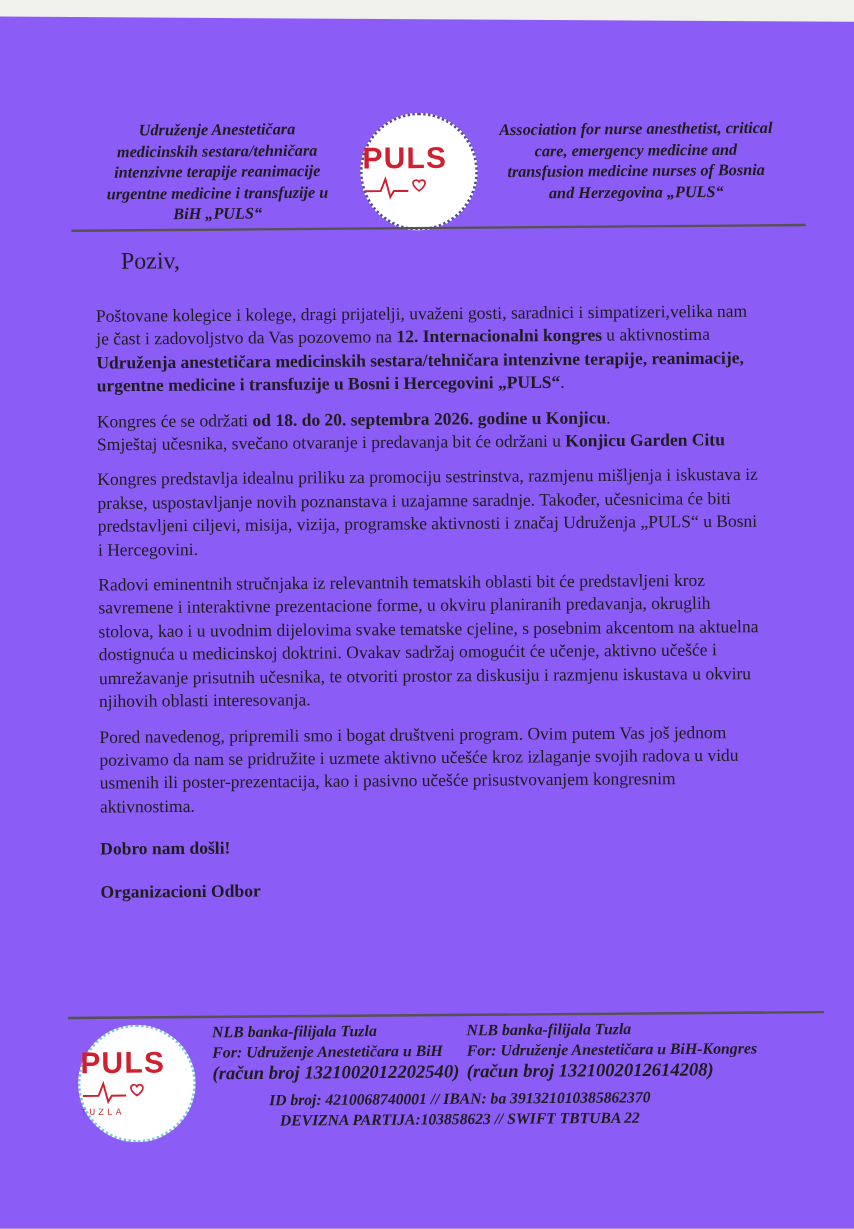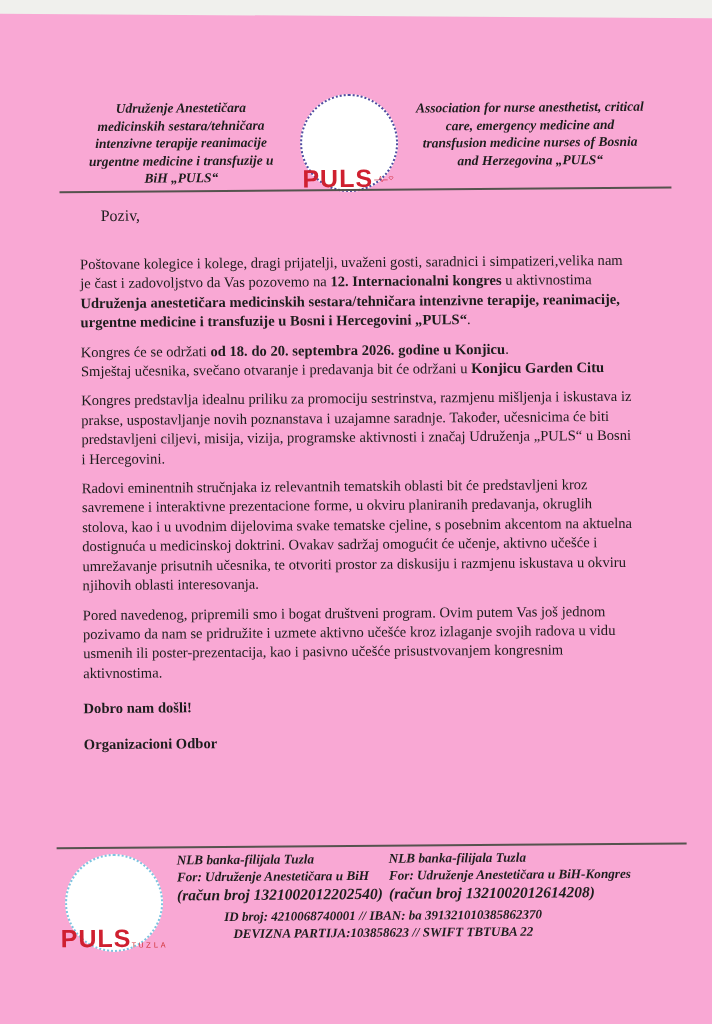--- a/index.html
+++ b/index.html
@@ -1,39 +1,39 @@
 <!DOCTYPE html>
 <html><head>
 <meta charset="utf-8">
 <style>
   html,body{margin:0;padding:0;}
   .stage{
     width:712px;height:1024px;position:relative;overflow:hidden;
-    background:#f9a8d4;
+    background:#8b5cf6;
     font-family:"Liberation Serif", serif;
     color:#1d1d1d;
   }
   .top-strip{
     position:absolute;top:-8px;left:-12px;width:740px;height:24px;
     background:#f0f0ed;transform:rotate(0.35deg);
   }
   .rot{position:absolute;inset:0;transform:rotate(-0.45deg);transform-origin:50% 50%;}
 
   
   .hdr-left{
     position:absolute;left:84px;top:98px;width:200px;text-align:center;
     font-weight:bold;font-style:italic;font-size:13.5px;line-height:17.5px;
   }
   .hdr-right{
     position:absolute;left:418px;top:100px;width:230px;text-align:center;
     font-weight:bold;font-style:italic;font-size:13.5px;line-height:17.5px;
   }
   .logo{
     border-radius:50%;background:#fff;
-    display:flex;flex-direction:row;align-items:flex-end;justify-content:center;
+    display:flex;flex-direction:column;align-items:flex-start;justify-content:center;
     box-sizing:border-box;
   }
   .logo-hdr{
     position:absolute;left:303px;top:94px;width:98px;height:98px;
     border:2.5px dotted #4d4da0;
   }
   .logo-ftr{
     position:absolute;left:62px;top:852px;width:98px;height:98px;
     border:2.5px dotted #7cc4e0;
   }
@@ -46,21 +46,21 @@
     font-size:8px;letter-spacing:2.5px;margin-top:2px;
   }
   .ekg{display:block;margin-top:1px;}
 
   .divider1{
     position:absolute;left:62px;right:38px;top:189px;height:0;
     border-top:2px solid #55534e;
   }
 
   
-  .salutation{position:absolute;left:103px;top:205px;font-size:16px;}
+  .salutation{position:absolute;left:103px;top:205px;font-size:20px;}
   .body{
     position:absolute;left:82px;top:253px;width:554px;
     font-size:14.6px;line-height:19.4px;text-align:left;
   }
   .body p{margin:0 0 10px 0;}
   .body b{font-weight:bold;}
   .welcome{font-weight:bold;margin-top:16px;}
   .signature{font-weight:bold;margin-top:16px;}
 
   

